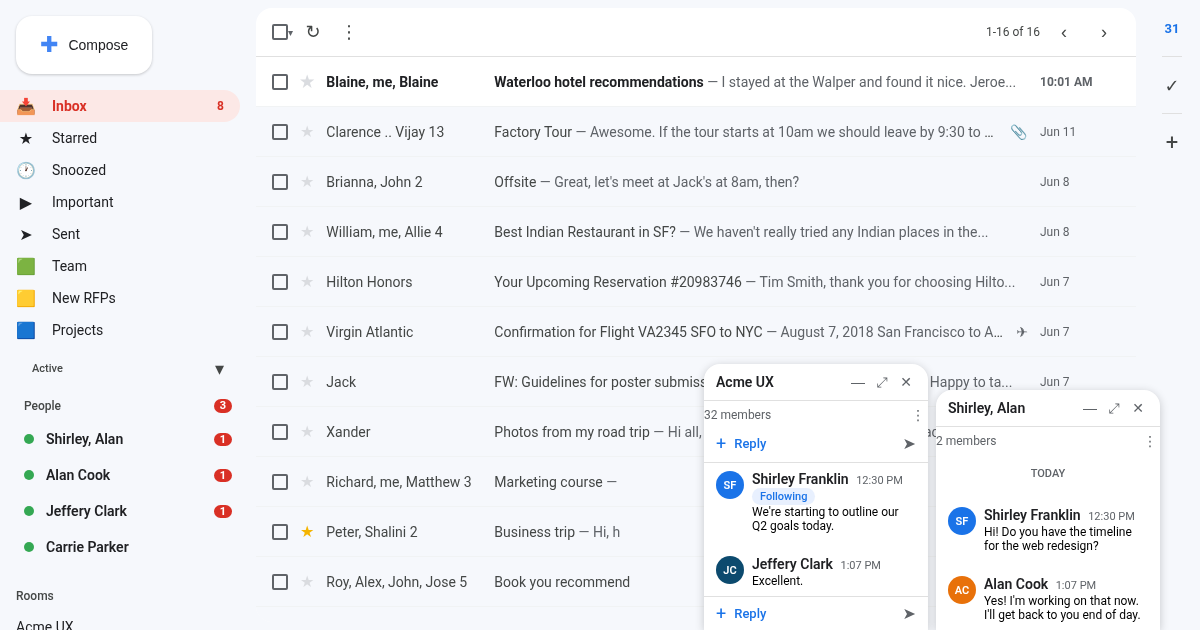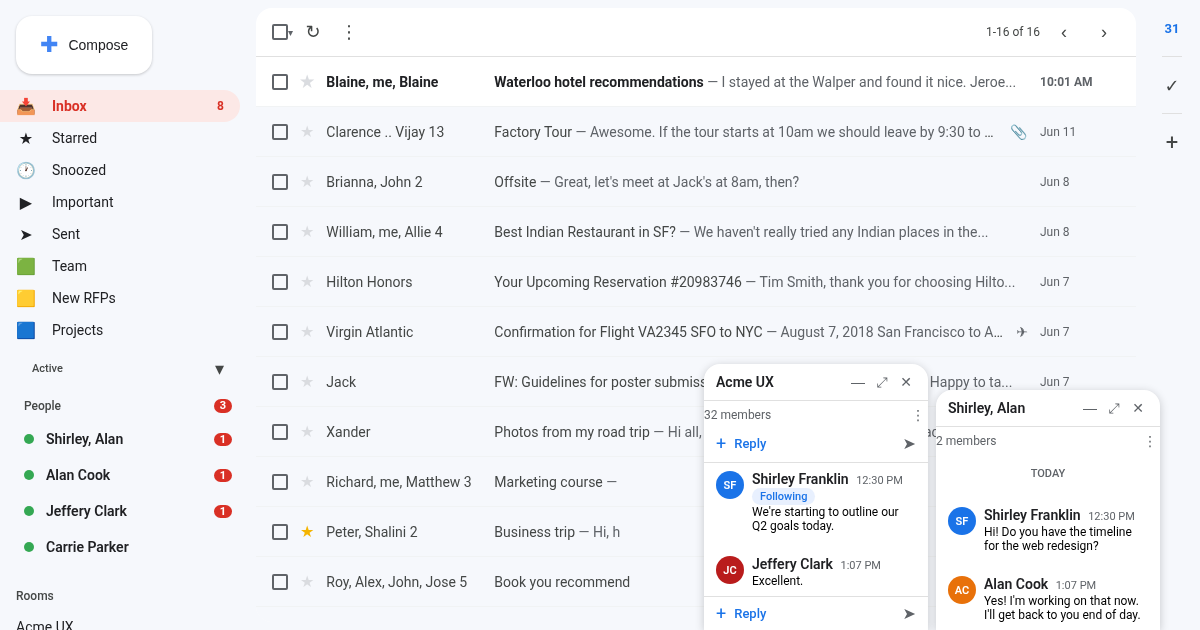--- a/index.html
+++ b/index.html
@@ -371,21 +371,21 @@
         <div class="chat-msg-content">
           <div>
             <span class="chat-msg-name">Shirley Franklin</span>
             <span class="chat-msg-time">12:30 PM</span>
             <span class="following-badge">Following</span>
           </div>
           <div class="chat-msg-text">We're starting to outline our Q2 goals today.</div>
         </div>
       </div>
       <div class="chat-msg">
-        <div class="chat-avatar" style="background:#b91c1c;">JC</div>
+        <div class="chat-avatar" style="background:#0c4a6e;">JC</div>
         <div class="chat-msg-content">
           <div>
             <span class="chat-msg-name">Jeffery Clark</span>
             <span class="chat-msg-time">1:07 PM</span>
           </div>
           <div class="chat-msg-text">Excellent.</div>
         </div>
       </div>
     </div>
     <div class="chat-popup-reply">

